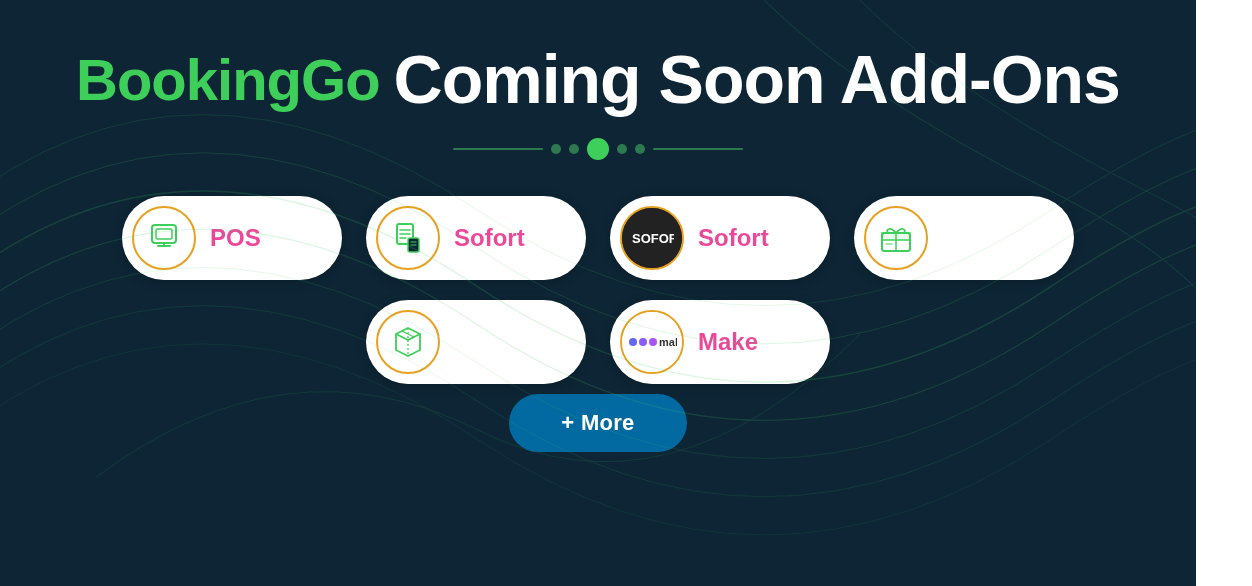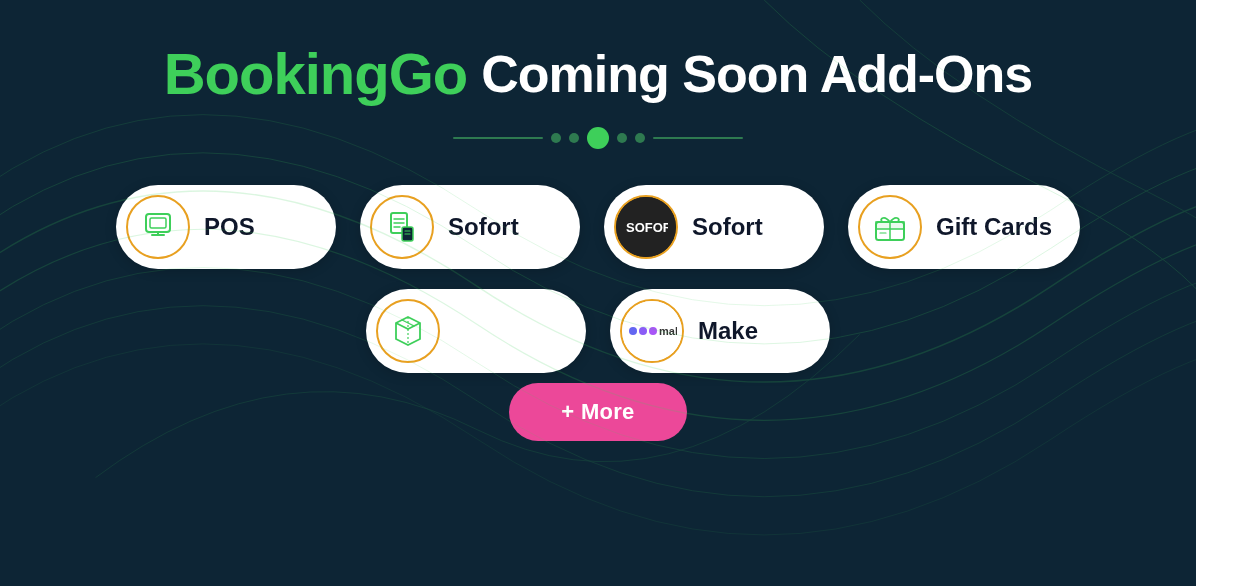--- a/index.html
+++ b/index.html
@@ -41,21 +41,21 @@
 
     .title-green {
       color: #3ecf5a;
       font-size: 58px;
       font-weight: 900;
       letter-spacing: -1px;
     }
 
     .title-white {
       color: #ffffff;
-      font-size: 52px;
+      font-size: 68px;
       font-weight: 900;
       letter-spacing: -1px;
       margin-left: 14px;
     }
 
     
     .dot-bar {
       display: flex;
       align-items: center;
       gap: 8px;
@@ -118,21 +118,21 @@
       align-items: center;
       justify-content: center;
       background: #fff;
       flex-shrink: 0;
       overflow: hidden;
     }
 
     .card-label {
       font-size: 24px;
       font-weight: 700;
-      color: #0f172a;
+      color: #ec4899;
       white-space: nowrap;
     }
 
     
     .icon-svg {
       width: 36px;
       height: 36px;
     }
 
     
@@ -153,21 +153,21 @@
       height: 64px;
       border-radius: 50%;
       display: flex;
       align-items: center;
       justify-content: center;
     }
 
     
     .more-btn {
       margin-top: 10px;
-      background: #ec4899;
+      background: #0369a1;
       color: #fff;
       border: none;
       border-radius: 50px;
       padding: 16px 52px;
       font-size: 22px;
       font-weight: 700;
       cursor: pointer;
       letter-spacing: 0.3px;
     }
   </style>
@@ -250,21 +250,20 @@
         <div class="card-icon-wrapper">
           <svg class="icon-svg" viewBox="0 0 36 36" fill="none" xmlns="http://www.w3.org/2000/svg">
             <rect x="4" y="13" width="28" height="18" rx="2.5" stroke="#3ecf5a" stroke-width="2"></rect>
             <rect x="4" y="13" width="28" height="7" rx="0" stroke="#3ecf5a" stroke-width="1.5" fill="rgba(62,207,90,0.1)"></rect>
             <path d="M18 13 C18 13 14 8 11 9 C8 10 9 13 12 13" stroke="#3ecf5a" stroke-width="1.8" stroke-linecap="round" fill="none"></path>
             <path d="M18 13 C18 13 22 8 25 9 C28 10 27 13 24 13" stroke="#3ecf5a" stroke-width="1.8" stroke-linecap="round" fill="none"></path>
             <line x1="18" y1="13" x2="18" y2="31" stroke="#3ecf5a" stroke-width="1.5"></line>
             <line x1="8" y1="24" x2="14" y2="24" stroke="#3ecf5a" stroke-width="1.2" stroke-linecap="round"></line>
           </svg>
         </div>
-        <span class="card-label">Gift Cards</span>
       </div>
 
     </div>
 
     <div class="cards-row">
 
       <div class="card">
         <div class="card-icon-wrapper">
           <svg class="icon-svg" viewBox="0 0 36 36" fill="none" xmlns="http://www.w3.org/2000/svg">
             <path d="M18 4 L30 10 L30 26 L18 32 L6 26 L6 10 Z" stroke="#3ecf5a" stroke-width="1.8" fill="none"></path>

